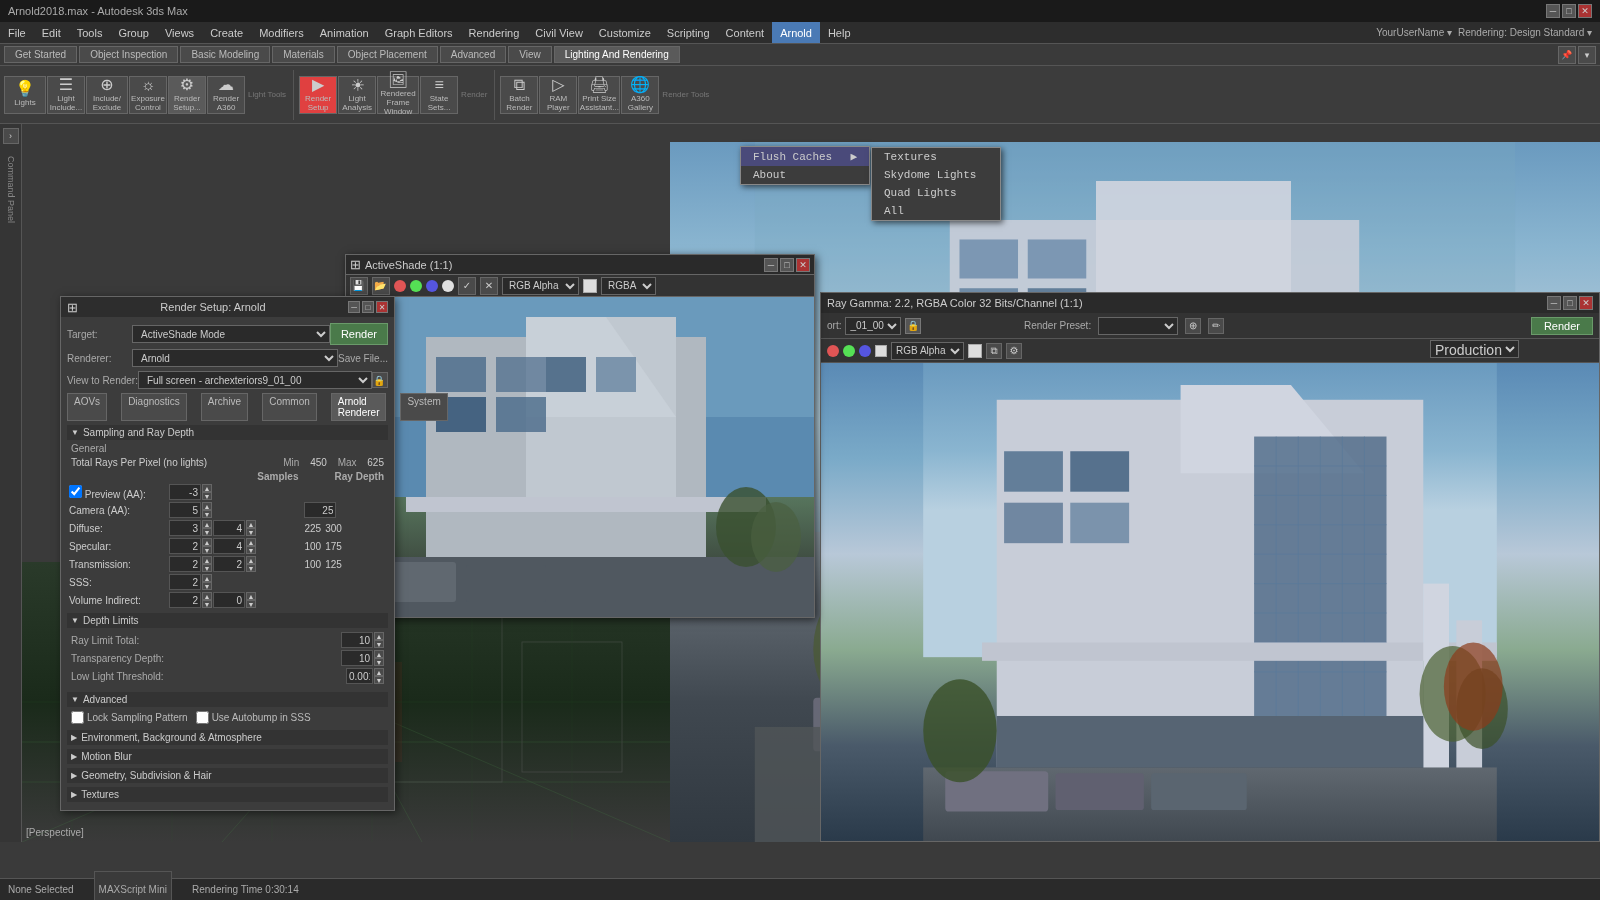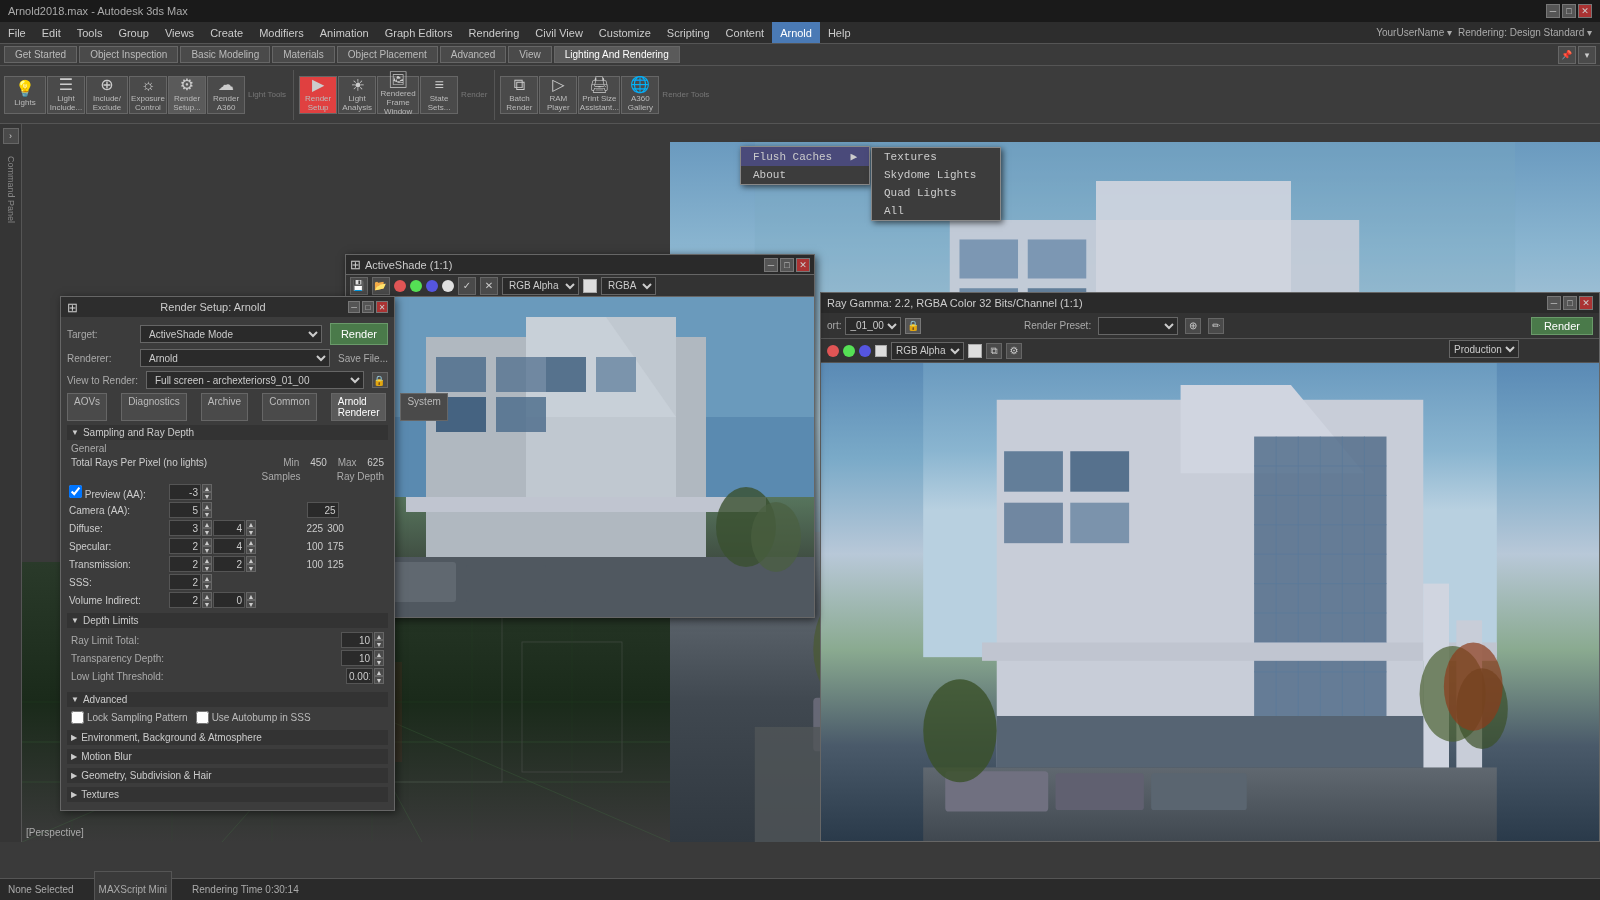--- a/index.html
+++ b/index.html
@@ -166,21 +166,21 @@
       font-size: 8px;
       cursor: pointer;
     }
     .panel-content {
       padding: 6px;
     }
     .form-row {
       display: flex;
       align-items: center;
       margin-bottom: 4px;
-      gap: 8px;
+      gap: 0;
     }
     .form-label {
       color: #aaa;
       font-size: 10px;
       min-width: 65px;
     }
     .form-select {
       background: #2a2a2a;
       border: 1px solid #666;
       color: #ccc;
@@ -229,21 +229,21 @@
       font-size: 8px;
     }
     .sampling-table {
       width: 100%;
       border-collapse: collapse;
       font-size: 10px;
     }
     .sampling-table th {
       color: #aaa;
       text-align: right;
-      font-weight: normal;
+      font-weight: bold;
       padding: 1px 4px;
     }
     .sampling-table td {
       padding: 1px 2px;
       color: #ccc;
     }
     .num-input {
       background: #2a2a2a;
       border: 1px solid #555;
       color: #ccc;
@@ -1087,21 +1087,21 @@
       <div style="width:12px;height:12px;background:#5555e0;border-radius:50%;cursor:pointer;"></div>
       <div style="width:12px;height:12px;background:#ddd;border:1px solid #aaa;cursor:pointer;"></div>
       <select style="background:#2a2a2a;border:1px solid #666;color:#ccc;font-size:10px;height:18px;">
         <option>RGB Alpha</option>
       </select>
       <div style="width:14px;height:14px;background:#ddd;border:1px solid #aaa;cursor:pointer;"></div>
       <div style="width:16px;height:16px;background:#4a4a4a;border:1px solid #666;display:flex;align-items:center;justify-content:center;font-size:10px;cursor:pointer;">⧉</div>
       <div style="width:16px;height:16px;background:#4a4a4a;border:1px solid #666;display:flex;align-items:center;justify-content:center;font-size:10px;cursor:pointer;">⚙</div>
 
       <div style="position:absolute;right:80px;top:47px;font-size:10px;color:#ccc;">
-        <select style="background:#2a2a2a;border:1px solid #666;color:#ccc;font-size:10px;height:18px;">
+        <select style="background:#2a2a2a;border:1px solid #666;color:#ccc;font-size:14px;height:18px;">
           <option>Production</option>
         </select>
       </div>
     </div>
 
     <div class="render-image">
       <svg viewBox="0 0 780 650" style="width:100%;height:100%;">
 
         <defs>
           <linearGradient id="skyGrad" x1="0" y1="0" x2="0" y2="1">

